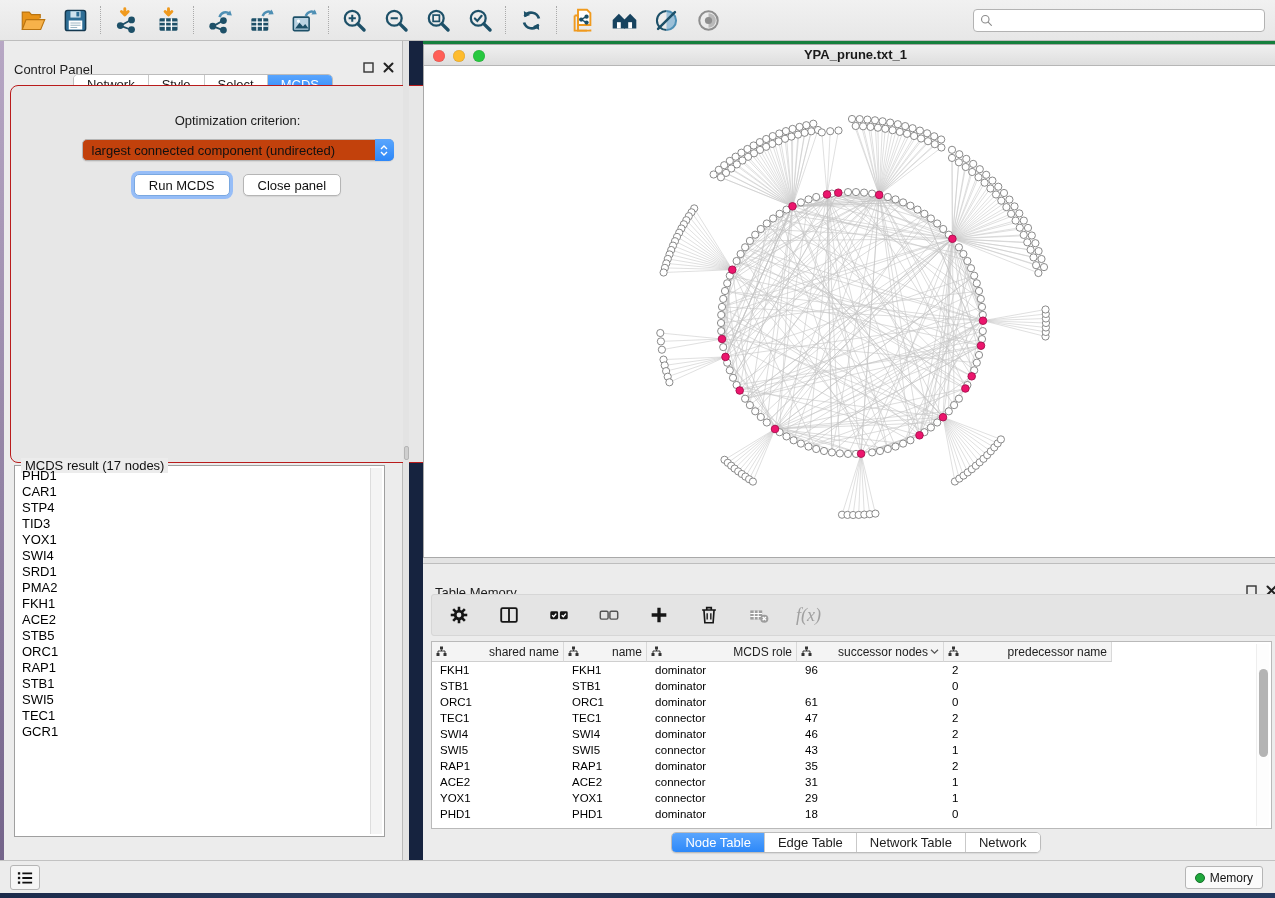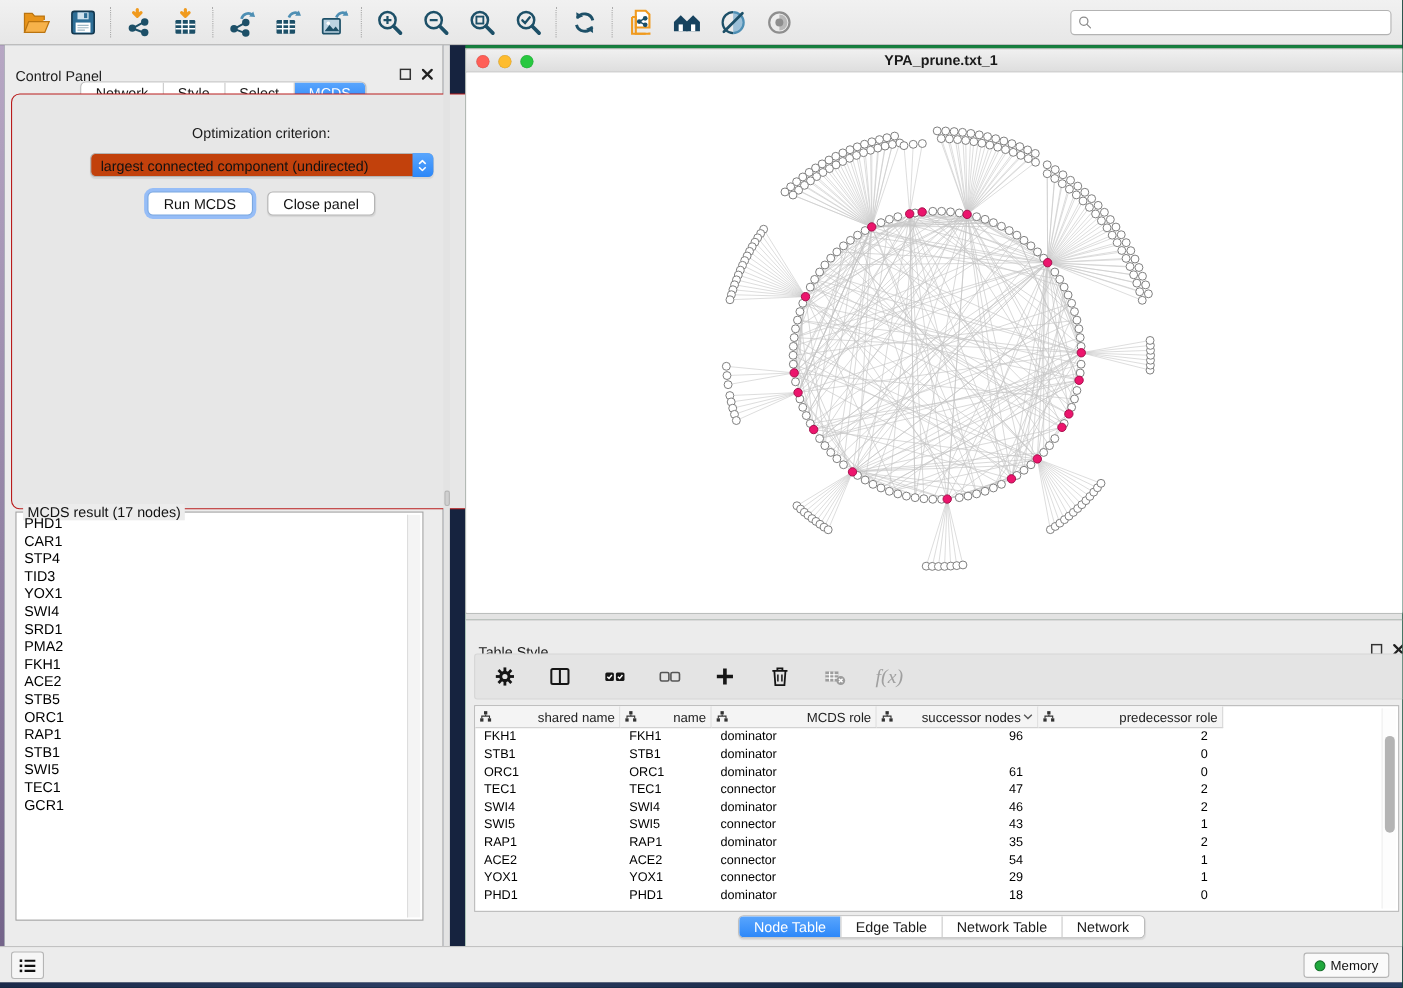--- a/index.html
+++ b/index.html
@@ -103,21 +103,21 @@
   .tp-table { position:absolute; left:8px; top:77px; width:841px; height:188px;
               background:#fff; border:1px solid #b9b9b9; overflow:hidden; }
   .thead { display:flex; height:20px; }
   .th { background:#f4f4f4; border-right:1px solid #d9d9d9; border-bottom:1px solid #cfcfcf;
         display:flex; align-items:center; font-size:12px; color:#222; padding:0 4px; }
   .th .th-label { flex:1; text-align:right; }
   .th svg.attr { width:11px; height:11px; flex:0 0 auto; }
   .th svg.sort { width:9px; height:7px; flex:0 0 auto; margin-left:2px; }
   .tr { display:flex; height:16px; }
   .td { font-size:11.5px; color:#000; line-height:16px; padding:0 14px 0 8px; white-space:nowrap; overflow:hidden; }
-  .td.num { text-align:right; }
+  .td.num { }
   .tp-scroll { position:absolute; top:2px; right:2px; bottom:2px; width:13px; background:#fdfdfd;
                border-left:1px solid #eee; }
   .tp-thumb { position:absolute; left:2px; top:25px; width:9px; height:88px; background:#b4b4b4; border-radius:5px; }
 
   .tp-tabs { position:absolute; left:0; right:0; top:268px; display:flex; justify-content:center; }
 
   
   .status-bar { position:absolute; left:0; top:860px; width:1275px; height:33px;
                 background:#ececec; border-top:1px solid #c2c2c2; }
   .sb-left-btn { position:absolute; left:10px; top:4px; width:30px; height:25px; background:#f6f6f6;
@@ -1055,21 +1055,21 @@
               <circle cx="547.7" cy="310.3" r="3.8"></circle>
               <circle cx="557.0" cy="279.7" r="3.8"></circle>
             </g>
      </svg></div>
     </div>
 
     <div class="h-splitter"></div>
 
     <div class="table-panel">
       <div class="panel-header">
-        <span class="panel-title" style="left:12px">Table Style</span>
+        <span class="panel-title" style="left:12px">Table Memory</span>
         <span class="panel-btns" style="right:12px">
           <svg viewBox="0 0 11 11">
               <rect x="1" y="1" width="9" height="9" fill="none" stroke="#333" stroke-width="1.4"></rect>
             </svg>
           <svg viewBox="0 0 11 11">
               <path d="M1.5 1.5l8 8M9.5 1.5l-8 8" stroke="#222" stroke-width="2" stroke-linecap="round"></path>
             </svg>
         </span>
       </div>
       <div class="tp-toolbar" id="tp-toolbar">
@@ -1174,21 +1174,21 @@
                 <path d="M1 2l4 4 4-4" fill="none" stroke="#555" stroke-width="1.4"></path>
               </svg>
             </div>
             <div class="th" style="width: 168px;">
               <svg class="attr" viewBox="0 0 11 11">
                 <rect x="4" y="0.5" width="3" height="3" fill="#333"></rect>
                 <rect x="0.5" y="7" width="3" height="3" fill="#333"></rect>
                 <rect x="7.5" y="7" width="3" height="3" fill="#333"></rect>
                 <path d="M5.5 3.5V5M2 7V5h7v2" fill="none" stroke="#333" stroke-width="1"></path>
               </svg>
-              <span class="th-label">predecessor role</span>
+              <span class="th-label">predecessor name</span>
             </div>
           </div>
         <div id="tp-tbody">
             <div class="tr">
               <div class="td" style="width: 132px;">FKH1</div>
               <div class="td" style="width: 83px;">FKH1</div>
               <div class="td" style="width: 150px;">dominator</div>
               <div class="td num" style="width: 147px;">96</div>
               <div class="td num" style="width: 168px;">2</div>
             </div>
@@ -1231,21 +1231,21 @@
               <div class="td" style="width: 132px;">RAP1</div>
               <div class="td" style="width: 83px;">RAP1</div>
               <div class="td" style="width: 150px;">dominator</div>
               <div class="td num" style="width: 147px;">35</div>
               <div class="td num" style="width: 168px;">2</div>
             </div>
             <div class="tr">
               <div class="td" style="width: 132px;">ACE2</div>
               <div class="td" style="width: 83px;">ACE2</div>
               <div class="td" style="width: 150px;">connector</div>
-              <div class="td num" style="width: 147px;">54</div>
+              <div class="td num" style="width: 147px;">31</div>
               <div class="td num" style="width: 168px;">1</div>
             </div>
             <div class="tr">
               <div class="td" style="width: 132px;">YOX1</div>
               <div class="td" style="width: 83px;">YOX1</div>
               <div class="td" style="width: 150px;">connector</div>
               <div class="td num" style="width: 147px;">29</div>
               <div class="td num" style="width: 168px;">1</div>
             </div>
             <div class="tr">

